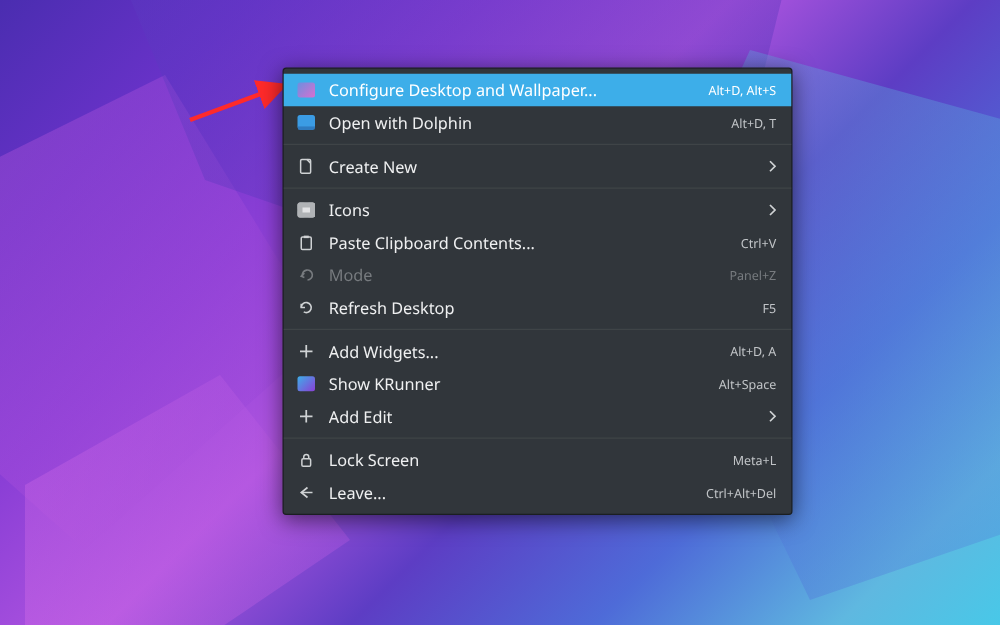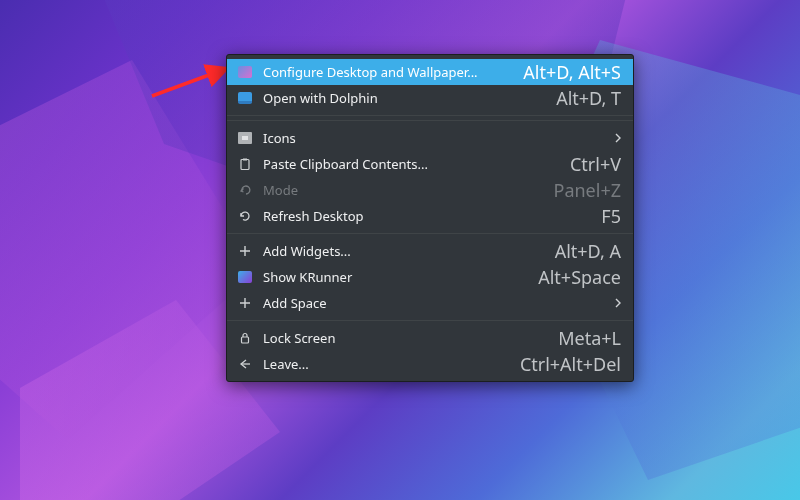--- a/index.html
+++ b/index.html
@@ -49,21 +49,21 @@
     gap: 10px;
     cursor: default;
   }
   .menu-item.highlight { background: #3daee9; color: #ffffff; }
   .menu-item.disabled { color: #777b7f; }
   .menu-item .icon {
     width: 16px; height: 16px; flex: 0 0 16px;
     display: flex; align-items: center; justify-content: center;
   }
   .menu-item .label { flex: 1 1 auto; white-space: nowrap; overflow: hidden; text-overflow: ellipsis; }
-  .menu-item .shortcut { flex: 0 0 auto; color: #c1c4c7; font-size: 18px; }
+  .menu-item .shortcut { flex: 0 0 auto; color: #c1c4c7; font-size: 10px; }
   .menu-item.highlight .shortcut { color: #ffffff; }
   .menu-item.disabled .shortcut { color: #777b7f; }
   .menu-item .submenu {
     flex: 0 0 auto; width: 10px; display: flex; justify-content: flex-end;
   }
   .separator {
     height: 1px; background: #3f4447; margin: 4px 0;
   }
 
   
@@ -105,20 +105,34 @@
   <div class="menu-item">
     <span class="icon">
         <span class="tile folder"></span>
       </span>
     <span class="label">Open with Dolphin</span>
     <span class="shortcut">Alt+D, T</span>
   </div>
 
   <div class="separator"></div>
 
+  <div class="menu-item">
+    <span class="icon">
+      <svg width="14" height="14" viewBox="0 0 14 14">
+          <rect x="2.5" y="1.5" width="8" height="11" rx="1" fill="none" stroke="#cfd2d4" stroke-width="1.2"></rect>
+          <path d="M7.5 1.5 L10.5 4.5" stroke="#cfd2d4" stroke-width="1.2"></path>
+        </svg>
+    </span>
+    <span class="label">Create New</span>
+    <span class="submenu">
+      <svg width="6" height="10" viewBox="0 0 6 10">
+          <path d="M1 1 L5 5 L1 9" fill="none" stroke="#cfd2d4" stroke-width="1.4"></path>
+        </svg>
+    </span>
+  </div>
 
   <div class="separator"></div>
 
   <div class="menu-item">
     <span class="icon">
         <span class="tile grid"></span>
       </span>
     <span class="label">Icons</span>
     <span class="submenu">
       <svg width="6" height="10" viewBox="0 0 6 10">
@@ -179,21 +193,21 @@
     <span class="label">Show KRunner</span>
     <span class="shortcut">Alt+Space</span>
   </div>
 
   <div class="menu-item">
     <span class="icon">
       <svg width="14" height="14" viewBox="0 0 14 14">
           <path d="M7 2 L7 12 M2 7 L12 7" stroke="#cfd2d4" stroke-width="1.4"></path>
         </svg>
     </span>
-    <span class="label">Add Space</span>
+    <span class="label">Add Edit</span>
     <span class="submenu">
       <svg width="6" height="10" viewBox="0 0 6 10">
           <path d="M1 1 L5 5 L1 9" fill="none" stroke="#cfd2d4" stroke-width="1.4"></path>
         </svg>
     </span>
   </div>
 
 
 
   <div class="separator"></div>

